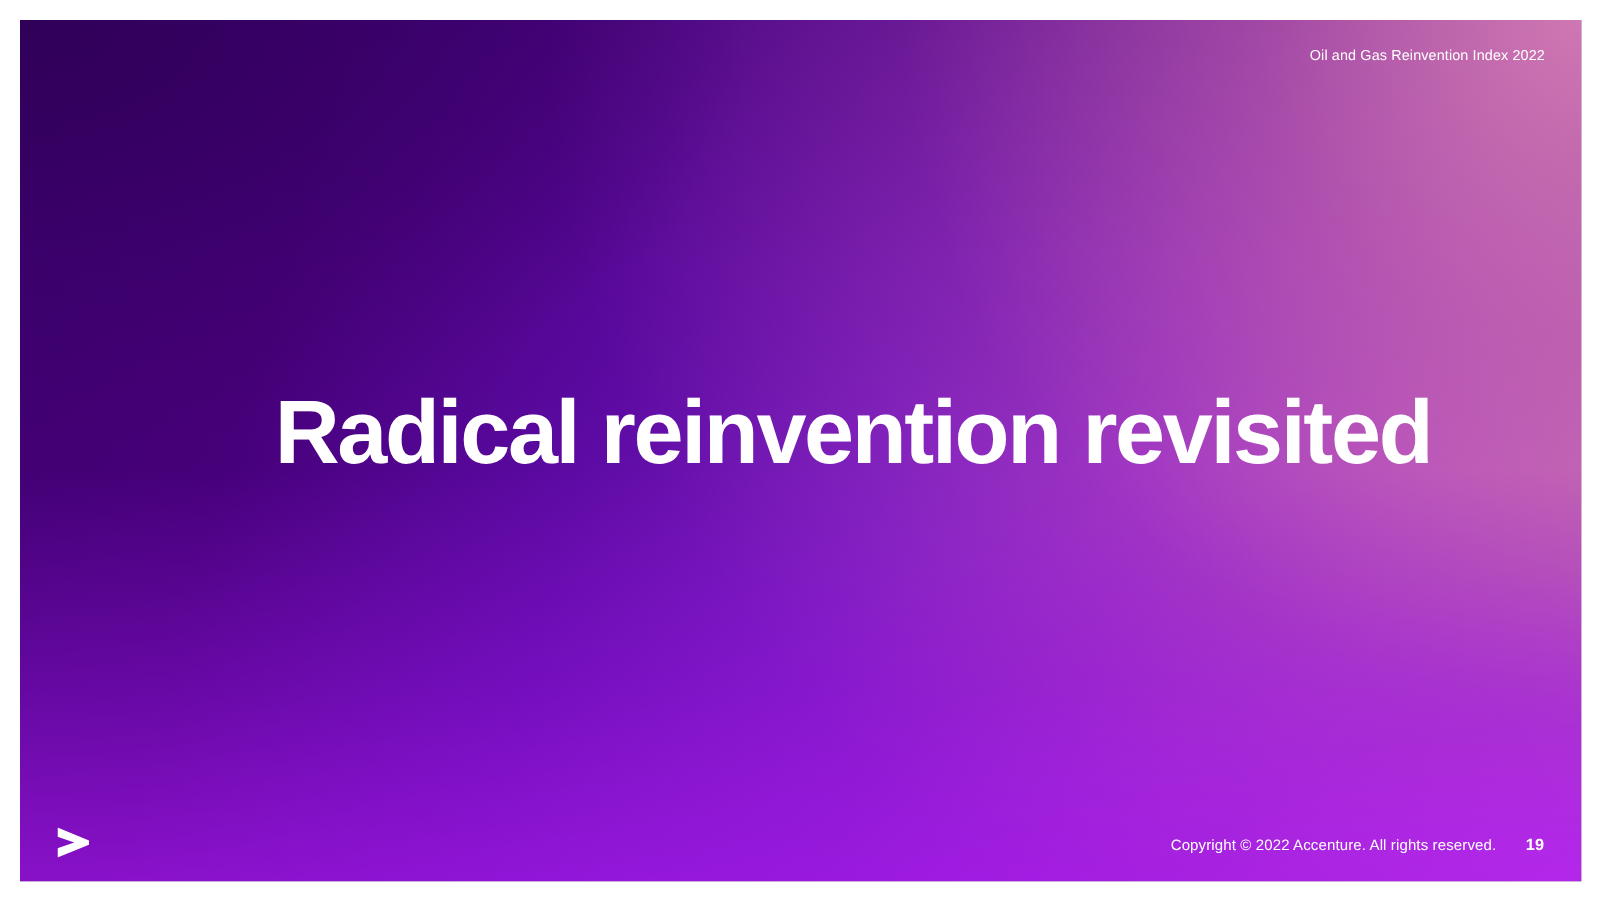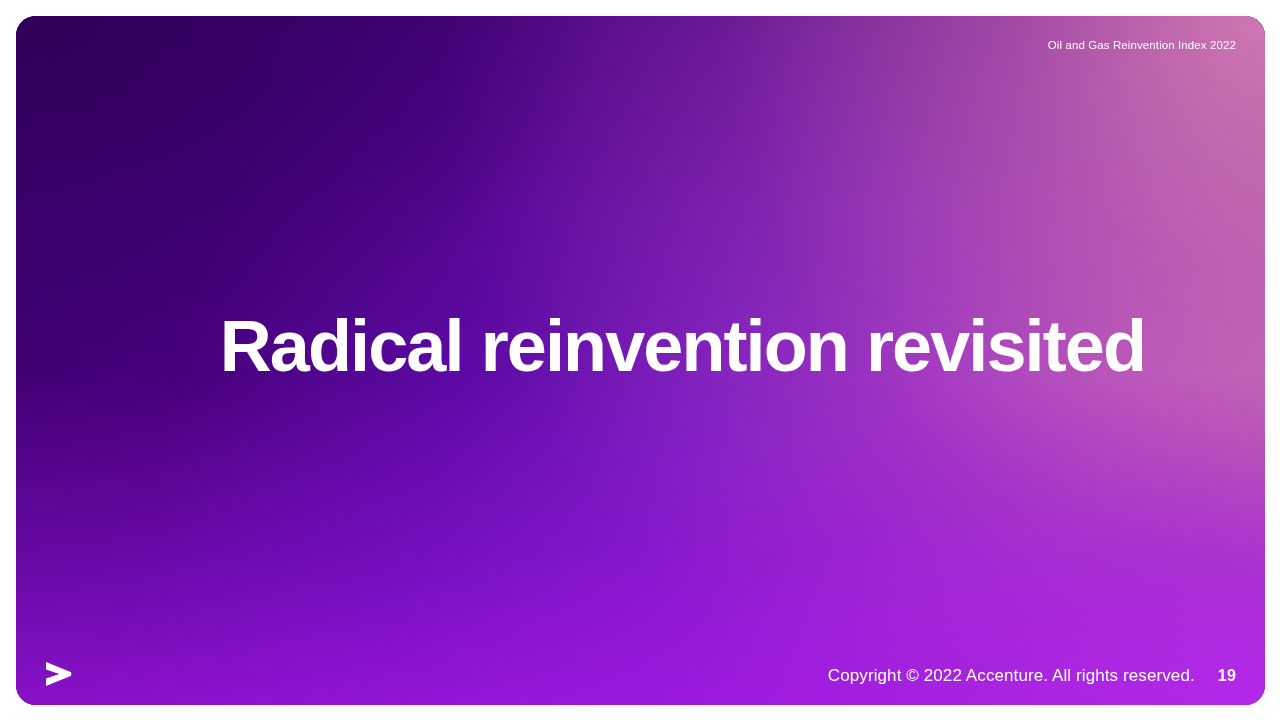--- a/index.html
+++ b/index.html
@@ -24,21 +24,20 @@
 
   
   #slide {
     position: absolute;
     left: 16px;
     top: 16px;
     width: 1249px;
     height: 689px;
     overflow: hidden;
     background-color: #50007f;
-    border-radius: 20px;
   }
 
   
   #gradient-base {
     position: absolute;
     inset: 0;
     background:
       linear-gradient(105deg,
         #3f0070 0%,
         #46007a 18%,
@@ -153,28 +152,28 @@
   #footer-right {
     position: absolute;
     right: 29px;
     bottom: 22px;
     display: flex;
     align-items: baseline;
     gap: 23px;
     white-space: nowrap;
   }
   #copyright-text {
-    font-size: 17px;
+    font-size: 12px;
     line-height: 14px;
     font-weight: 400;
     color: #ffffff;
     letter-spacing: 0.1px;
   }
   #page-number {
-    font-size: 16px;
+    font-size: 13px;
     line-height: 14px;
     font-weight: 700;
     color: #ffffff;
     letter-spacing: 0.2px;
     min-width: 16px;
     text-align: center;
   }
 </style>
 </head>
 <body>

